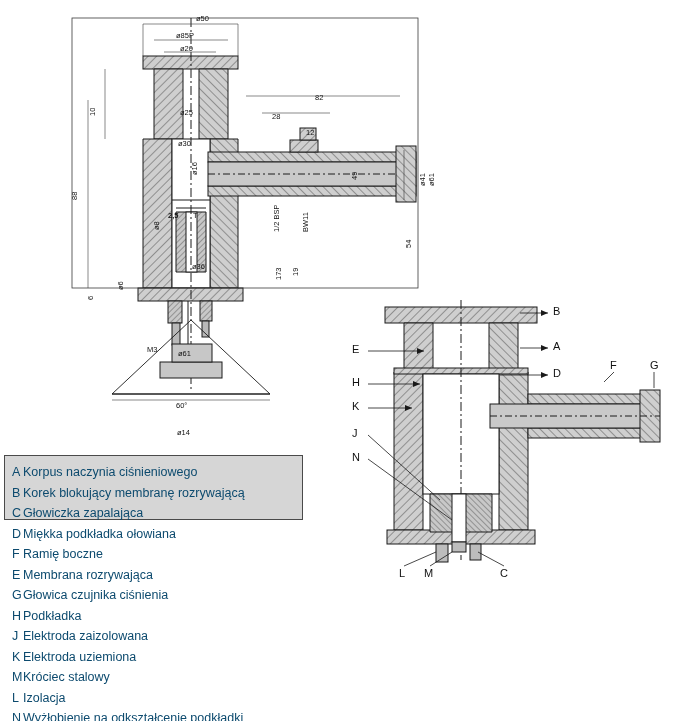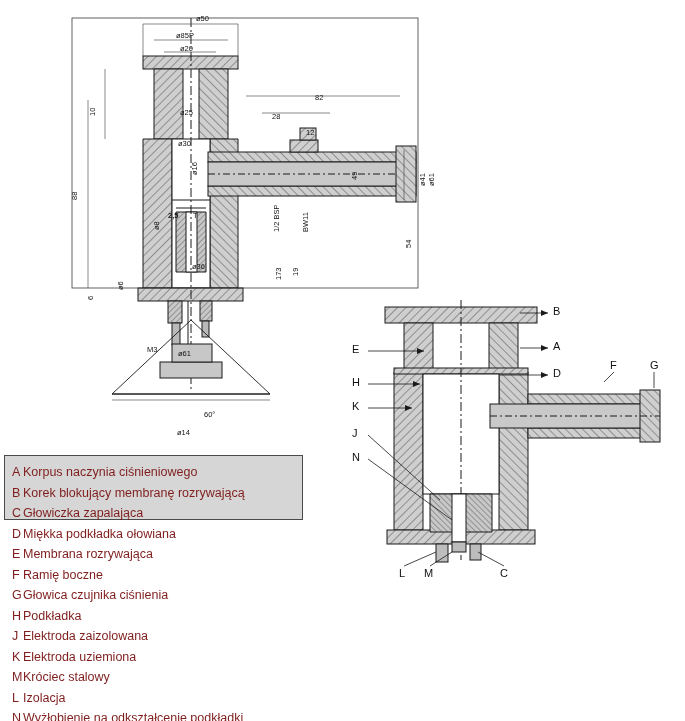--- a/index.html
+++ b/index.html
@@ -27,21 +27,21 @@
   }
   .legend-list {
     list-style: none;
     margin: 0;
     padding: 0;
   }
   .legend-item {
     font-size: 12.5px;
     line-height: 20.5px;
     white-space: nowrap;
-    color: #7f1d1d;
+    color: #0c4a6e;
   }
   .legend-key {
     display: inline-block;
     min-width: 11px;
     font-weight: normal;
   }
   
   #legend-box {
     position: absolute;
     left: 4px;
@@ -266,42 +266,42 @@
   <div class="dim dim-v" style="left:274px; top:280px;">173</div>
   <div class="dim dim-v" style="left:291px; top:276px;">19</div>
 
   <div class="dim dim-v" style="left:88px; top:116px;">10</div>
   <div class="dim dim-v" style="left:70px; top:200px;">88</div>
   <div class="dim dim-v" style="left:86px; top:300px;">6</div>
 
   <div class="dim" style="left:147px; top:345px;">M3</div>
   <div class="dim" style="left:178px; top:349px;">ø61</div>
   <div class="dim" style="left:177px; top:384px;margin-top:44px;">ø14</div>
-  <div class="dim" style="left:176px; top:410px;margin-left:28px;">60°</div>
+  <div class="dim" style="left:176px; top:401px;">60°</div>
 
   <div id="legend-box"></div>
   <div id="legend-text">
     <ul class="legend-list">
       <li class="legend-item">
         <span class="legend-key">A </span><span>Korpus naczynia ciśnieniowego</span>
       </li>
       <li class="legend-item">
         <span class="legend-key">B </span><span>Korek blokujący membranę rozrywającą</span>
       </li>
       <li class="legend-item">
         <span class="legend-key">C </span><span>Głowiczka zapalająca</span>
       </li>
       <li class="legend-item">
         <span class="legend-key">D </span><span>Miękka podkładka ołowiana</span>
       </li>
       <li class="legend-item">
+        <span class="legend-key">F </span><span>Ramię boczne</span>
+      </li>
+      <li class="legend-item">
         <span class="legend-key">E </span><span>Membrana rozrywająca</span>
-      </li>
-      <li class="legend-item">
-        <span class="legend-key">F </span><span>Ramię boczne</span>
       </li>
       <li class="legend-item">
         <span class="legend-key">G </span><span>Głowica czujnika ciśnienia</span>
       </li>
       <li class="legend-item">
         <span class="legend-key">H </span><span>Podkładka</span>
       </li>
       <li class="legend-item">
         <span class="legend-key">J </span><span>Elektroda zaizolowana</span>
       </li>

